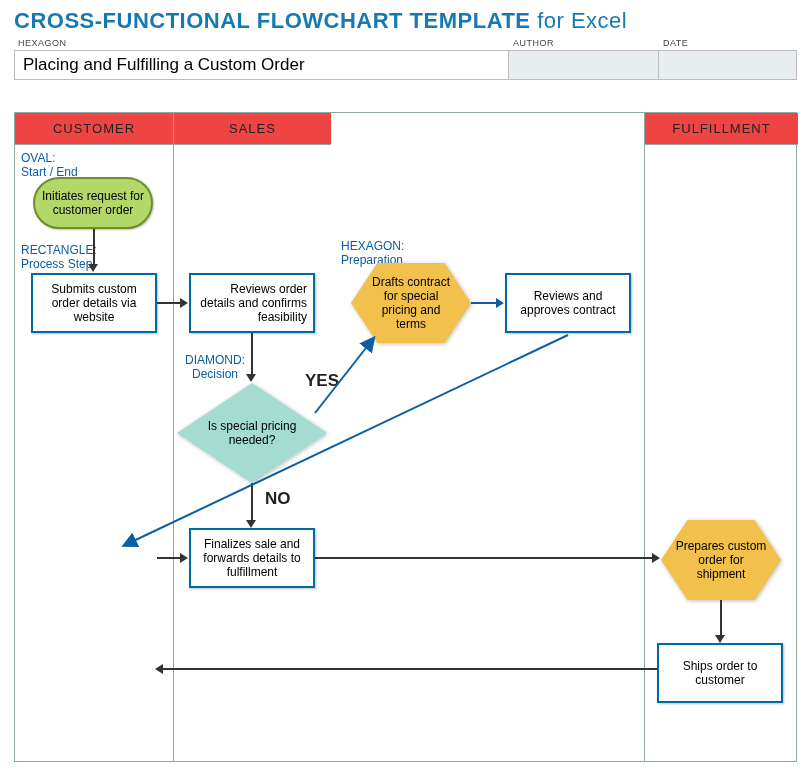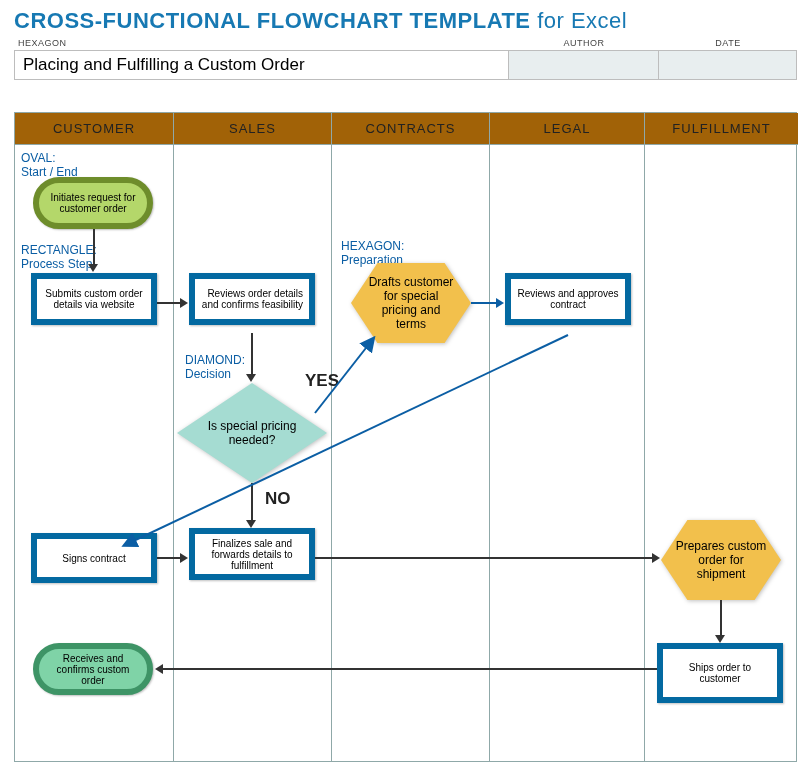--- a/index.html
+++ b/index.html
@@ -31,57 +31,57 @@
   .meta-field {
     border: 1px solid #bdbdbd; height: 30px;
     display: flex; align-items: center;
     padding: 0 8px; font-size: 17px;
   }
   .meta-col.author .meta-field,
   .meta-col.date .meta-field {
     background: #e8eeef; border-left: none;
   }
   .meta-col.author .meta-label,
-  .meta-col.date .meta-label { text-align: center; }
+  .meta-col.date .meta-label { }
   .swimlanes {
     position: absolute; left: 14px; top: 112px;
     width: 783px; height: 650px;
     border: 1px solid #8fa8a8;
   }
   .lane-col {
     position: absolute; top: 0; bottom: 0;
     border-left: 1px solid #8fa8a8;
   }
   .lane-col:first-child { border-left: none; }
   .c0 { left: 0;   width: 158px; }
   .c1 { left: 158px; width: 158px; }
   .c2 { left: 316px; width: 158px; }
   .c3 { left: 474px; width: 155px; }
   .c4 { left: 629px; width: 154px; }
   .lane-head {
-    height: 32px; background: #a16207;
+    height: 32px; background: #ef4444;
     border-bottom: 1px solid #8fa8a8;
     display: flex; align-items: center; justify-content: center;
     font-size: 13px; font-weight: 400; color: #222; letter-spacing: 1px;
   }
   .hint {
     position: absolute; color: #0b5ea4; font-size: 12px; line-height: 1.2;
   }
   .node {
-    position: absolute; background: #fff; border: 6px solid #0369a1;
-    display: flex; align-items: center; justify-content: center;
-    text-align: center; font-size: 10px; padding: 4px 6px;
+    position: absolute; background: #fff; border: 2px solid #0369a1;
+    display: flex; align-items: center; justify-content: center;
+    text-align: center; font-size: 12px; padding: 4px 6px;
     box-shadow: 1px 1px 2px rgba(0,0,0,0.25);
   }
   .terminator {
     border-radius: 40px; width: 120px; height: 52px;
     background: #b4d76a; border-color: #6e8d2b;
   }
   .terminator.end { background: #7fd3a7; border-color: #3e9466; }
-  .rect { width: 126px; height: 52px; }
+  .rect { width: 126px; height: 60px; }
   .decision {
     width: 150px; height: 100px; background: #a5dcd2; border: none;
     clip-path: polygon(50% 0, 100% 50%, 50% 100%, 0 50%);
     display: flex; align-items: center; justify-content: center;
     box-shadow: none;
   }
   .decision-wrap {
     position: absolute;
     filter: drop-shadow(1px 1px 2px rgba(0,0,0,0.25));
   }
@@ -136,77 +136,65 @@
   </div>
 </div>
 
 <div class="swimlanes">
   <div class="lane-col c0">
       <div class="lane-head">CUSTOMER</div>
     </div>
   <div class="lane-col c1">
       <div class="lane-head">SALES</div>
     </div>
-  <div class="lane-col c2">
-      <div class="lane-head">CONTRACTS</div>
-    </div>
-  <div class="lane-col c3">
-      <div class="lane-head">LEGAL</div>
-    </div>
   <div class="lane-col c4">
       <div class="lane-head">FULFILLMENT</div>
     </div>
 
   <div class="hint" style="left:6px; top:38px; white-space:pre;">OVAL:
 Start / End</div>
   <div class="hint" style="left:6px; top:130px; white-space:pre;">RECTANGLE:
 Process Step</div>
   <div class="hint" style="left:326px; top:126px; white-space:pre;">HEXAGON:
 Preparation</div>
-  <div class="hint" style="left:170px; top:240px; white-space:pre;">DIAMOND:
+  <div class="hint" style="left:170px; top:240px; white-space:pre;text-align:center;">DIAMOND:
 Decision</div>
 
   <div class="node terminator" style="left:18px; top:64px;">
       <span>Initiates request for customer order</span>
     </div>
   <div class="node rect" style="left:16px; top:160px;">
       <span>Submits custom order details via website</span>
     </div>
   <div class="node rect" style="left:174px; top:160px;text-align:right;">
       <span>Reviews order details and confirms feasibility</span>
     </div>
   <div class="decision-wrap" style="left:162px; top:270px;">
     <div class="decision">
         <div class="decision-inner">Is special pricing needed?</div>
       </div>
   </div>
   <div class="hex-wrap" style="left:336px; top:150px;">
     <div class="hexagon">
-        <span>Drafts customer for special pricing and terms</span>
+        <span>Drafts contract for special pricing and terms</span>
       </div>
   </div>
   <div class="node rect" style="left:490px; top:160px;">
       <span>Reviews and approves contract</span>
-    </div>
-  <div class="node rect" style="left:16px; top:420px; height:50px;">
-      <span>Signs contract</span>
     </div>
   <div class="node rect" style="left:174px; top:415px;">
       <span>Finalizes sale and forwards details to fulfillment</span>
     </div>
   <div class="hex-wrap" style="left:646px; top:407px;">
     <div class="hexagon">
         <span>Prepares custom order for shipment</span>
       </div>
   </div>
   <div class="node rect" style="left:642px; top:530px; height:60px;">
       <span>Ships order to customer</span>
-    </div>
-  <div class="node terminator end" style="left:18px; top:530px;">
-      <span>Receives and confirms custom order</span>
     </div>
 
   <div class="lbl" style="left:290px; top:258px;">YES</div>
   <div class="lbl" style="left:250px; top:376px;">NO</div>
 
   <div class="conn" style="left:78px; top:116px; width:2px; height:36px;"></div>
   <div class="arrow-d" style="left:73px; top:151px;"></div>
 
   <div class="conn" style="left:142px; top:189px; width:24px; height:2px;"></div>
   <div class="arrow-r" style="left:165px; top:185px;"></div>

